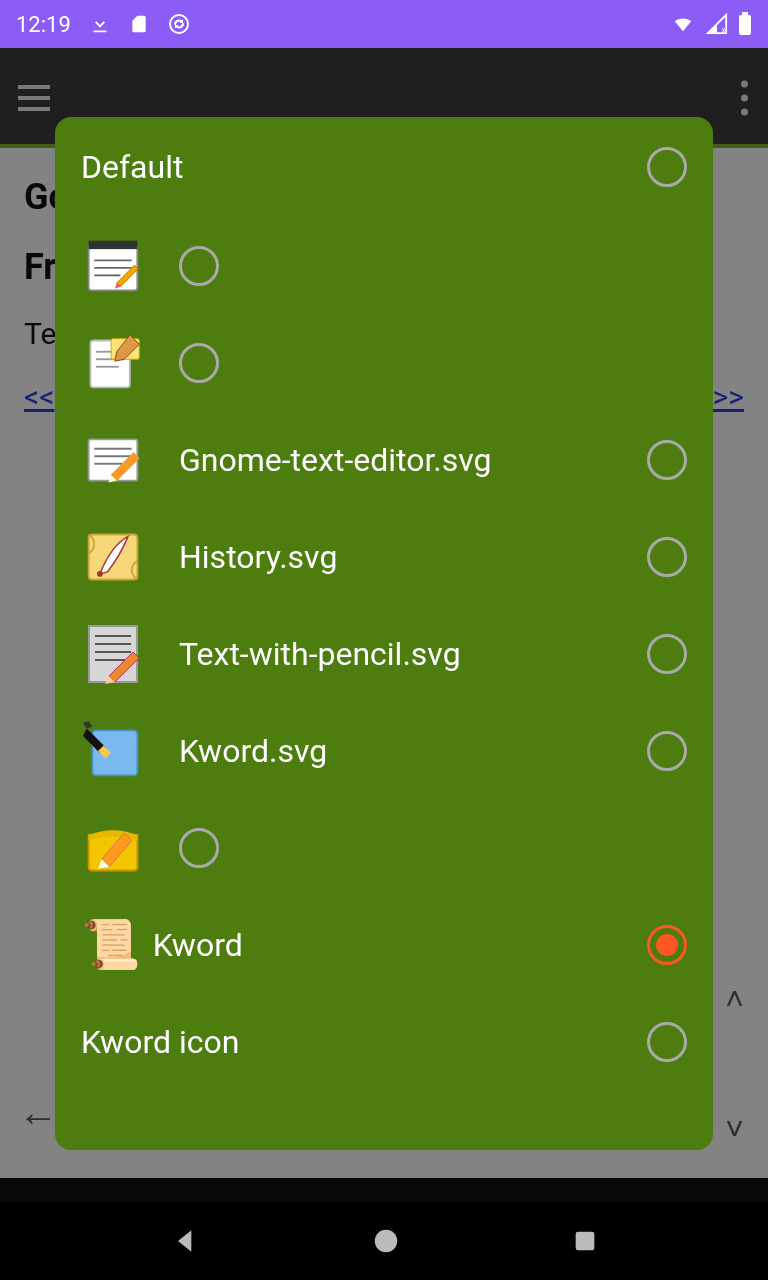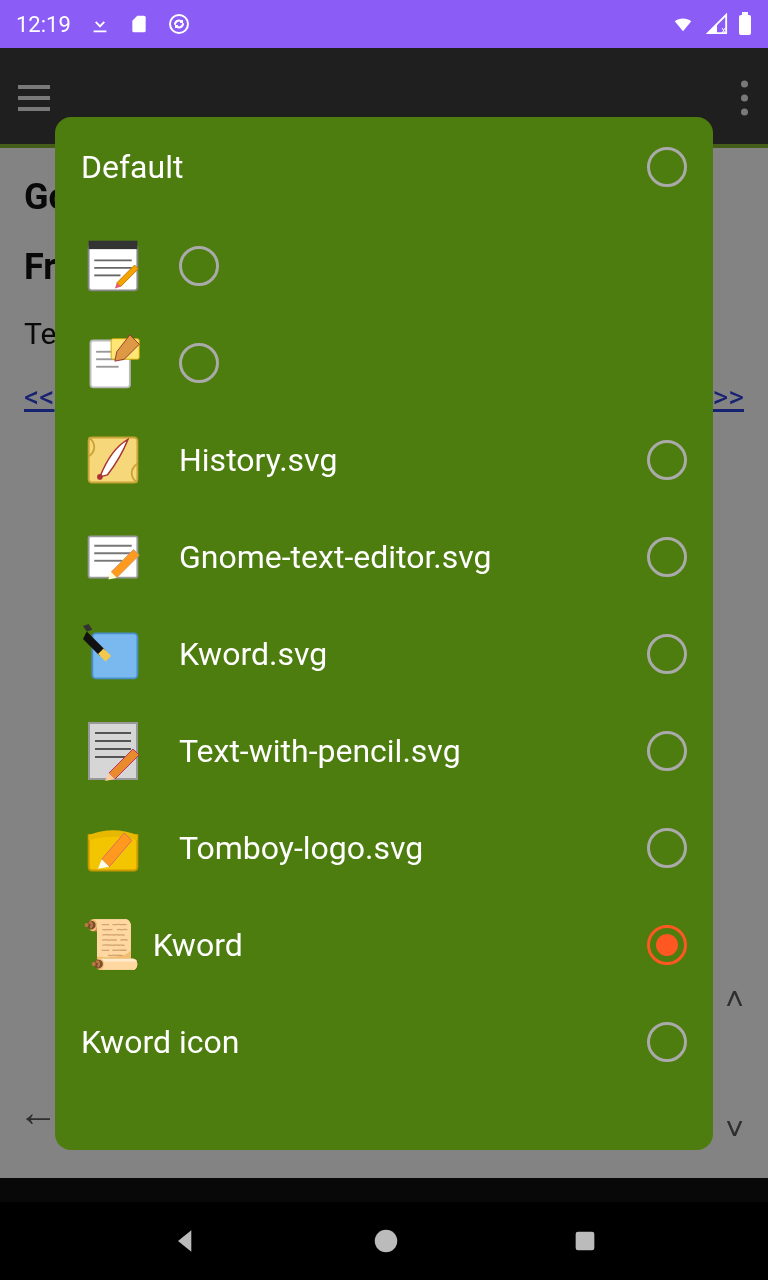--- a/index.html
+++ b/index.html
@@ -153,57 +153,44 @@
           <line x1="14" y1="36" x2="38" y2="36" stroke="#999" stroke-width="2"></line>
           <rect x="30" y="6" width="30" height="22" rx="2" fill="#ffe573" stroke="#caa800"></rect>
           <path d="M50 2 L60 12 L44 28 L34 30 L36 20 Z" fill="#d94" stroke="#933"></path>
         </svg>
     </span>
     <span class="radio"></span>
   </div>
 
   <div class="option">
     <span class="opt-icon">
-      <svg width="60" height="62" viewBox="0 0 64 64">
-          <path d="M10 8h44q4 0 4 4v40q0 4-4 4H10q-4 0-4-4V12q0-4 4-4z" fill="#f6d87a" stroke="#c9a437" stroke-width="2"></path>
-          <path d="M6 8q6 4 6 10t-6 10" fill="none" stroke="#c9a437" stroke-width="2"></path>
-          <path d="M58 56q-6-4-6-10t6-10" fill="none" stroke="#c9a437" stroke-width="2"></path>
-          <path d="M18 50 Q30 20 48 10 Q40 30 26 48 Z" fill="#fff" stroke="#a33" stroke-width="1.5"></path>
-          <circle cx="18" cy="50" r="3" fill="#a33"></circle>
-        </svg>
-    </span>
-    <span class="opt-label">History.svg</span>
-    <span class="radio"></span>
-  </div>
-
-  <div class="option">
-    <span class="opt-icon">
       <svg width="60" height="56" viewBox="0 0 64 56">
           <rect x="6" y="6" width="52" height="44" rx="2" fill="#fff" stroke="#999" stroke-width="2"></rect>
           <line x1="12" y1="16" x2="52" y2="16" stroke="#777" stroke-width="2"></line>
           <line x1="12" y1="24" x2="52" y2="24" stroke="#777" stroke-width="2"></line>
           <line x1="12" y1="32" x2="42" y2="32" stroke="#777" stroke-width="2"></line>
           <path d="M30 44 L54 20 L60 26 L36 50 Z" fill="#ff9a1f" stroke="#c96"></path>
           <path d="M30 44 L36 50 L27 52 Z" fill="#ffc"></path>
         </svg>
     </span>
     <span class="opt-label">Gnome-text-editor.svg</span>
     <span class="radio"></span>
   </div>
 
   <div class="option">
     <span class="opt-icon">
-      <svg width="60" height="60" viewBox="0 0 64 64">
-          <rect x="10" y="10" width="48" height="48" rx="4" fill="#79b9ef" stroke="#4a8fca" stroke-width="2"></rect>
-          <path d="M4 8 L24 28 L18 34 L0 16 Z" fill="#111"></path>
-          <path d="M22 26 L30 34 L24 40 L16 32 Z" fill="#f2c94c"></path>
-          <path d="M4 8 L0 2 L6 0 L10 6 Z" fill="#333"></path>
-        </svg>
-    </span>
-    <span class="opt-label">Kword.svg</span>
+      <svg width="60" height="62" viewBox="0 0 64 64">
+          <path d="M10 8h44q4 0 4 4v40q0 4-4 4H10q-4 0-4-4V12q0-4 4-4z" fill="#f6d87a" stroke="#c9a437" stroke-width="2"></path>
+          <path d="M6 8q6 4 6 10t-6 10" fill="none" stroke="#c9a437" stroke-width="2"></path>
+          <path d="M58 56q-6-4-6-10t6-10" fill="none" stroke="#c9a437" stroke-width="2"></path>
+          <path d="M18 50 Q30 20 48 10 Q40 30 26 48 Z" fill="#fff" stroke="#a33" stroke-width="1.5"></path>
+          <circle cx="18" cy="50" r="3" fill="#a33"></circle>
+        </svg>
+    </span>
+    <span class="opt-label">History.svg</span>
     <span class="radio"></span>
   </div>
 
   <div class="option">
     <span class="opt-icon">
       <svg width="56" height="60" viewBox="0 0 56 60">
           <rect x="4" y="2" width="48" height="56" fill="#d6d6d6" stroke="#999" stroke-width="2"></rect>
           <line x1="10" y1="12" x2="46" y2="12" stroke="#555" stroke-width="2"></line>
           <line x1="10" y1="20" x2="46" y2="20" stroke="#555" stroke-width="2"></line>
           <line x1="10" y1="28" x2="46" y2="28" stroke="#555" stroke-width="2"></line>
@@ -211,28 +198,40 @@
           <path d="M24 52 L48 28 L54 34 L30 58 Z" fill="#e98a2b" stroke="#b36"></path>
           <path d="M24 52 L30 58 L20 60 Z" fill="#fc9"></path>
         </svg>
     </span>
     <span class="opt-label">Text-with-pencil.svg</span>
     <span class="radio"></span>
   </div>
 
   <div class="option">
     <span class="opt-icon">
+      <svg width="60" height="60" viewBox="0 0 64 64">
+          <rect x="10" y="10" width="48" height="48" rx="4" fill="#79b9ef" stroke="#4a8fca" stroke-width="2"></rect>
+          <path d="M4 8 L24 28 L18 34 L0 16 Z" fill="#111"></path>
+          <path d="M22 26 L30 34 L24 40 L16 32 Z" fill="#f2c94c"></path>
+          <path d="M4 8 L0 2 L6 0 L10 6 Z" fill="#333"></path>
+        </svg>
+    </span>
+    <span class="opt-label">Kword.svg</span>
+    <span class="radio"></span>
+  </div>
+
+  <div class="option">
+    <span class="opt-icon">
       <svg width="60" height="56" viewBox="0 0 64 56">
           <path d="M6 14h52v34q0 4-4 4H10q-4 0-4-4z" fill="#f3c400" stroke="#c99800" stroke-width="2"></path>
           <path d="M6 14q26-10 52 0v6q-26-8-52 0z" fill="#e7b800"></path>
           <path d="M20 40 L44 12 L52 20 L28 48 Z" fill="#ff9a1f" stroke="#d66"></path>
           <path d="M20 40 L28 48 L16 50 Z" fill="#ffe"></path>
         </svg>
     </span>
-    <span class="opt-label">Tomboy-logo.svg</span>
     <span class="radio"></span>
   </div>
 
   <div class="option">
     <span class="opt-emoji" style="margin-right:12px">📜</span>
     <span class="opt-label">Kword</span>
     <span class="radio selected"></span>
   </div>
 
 

